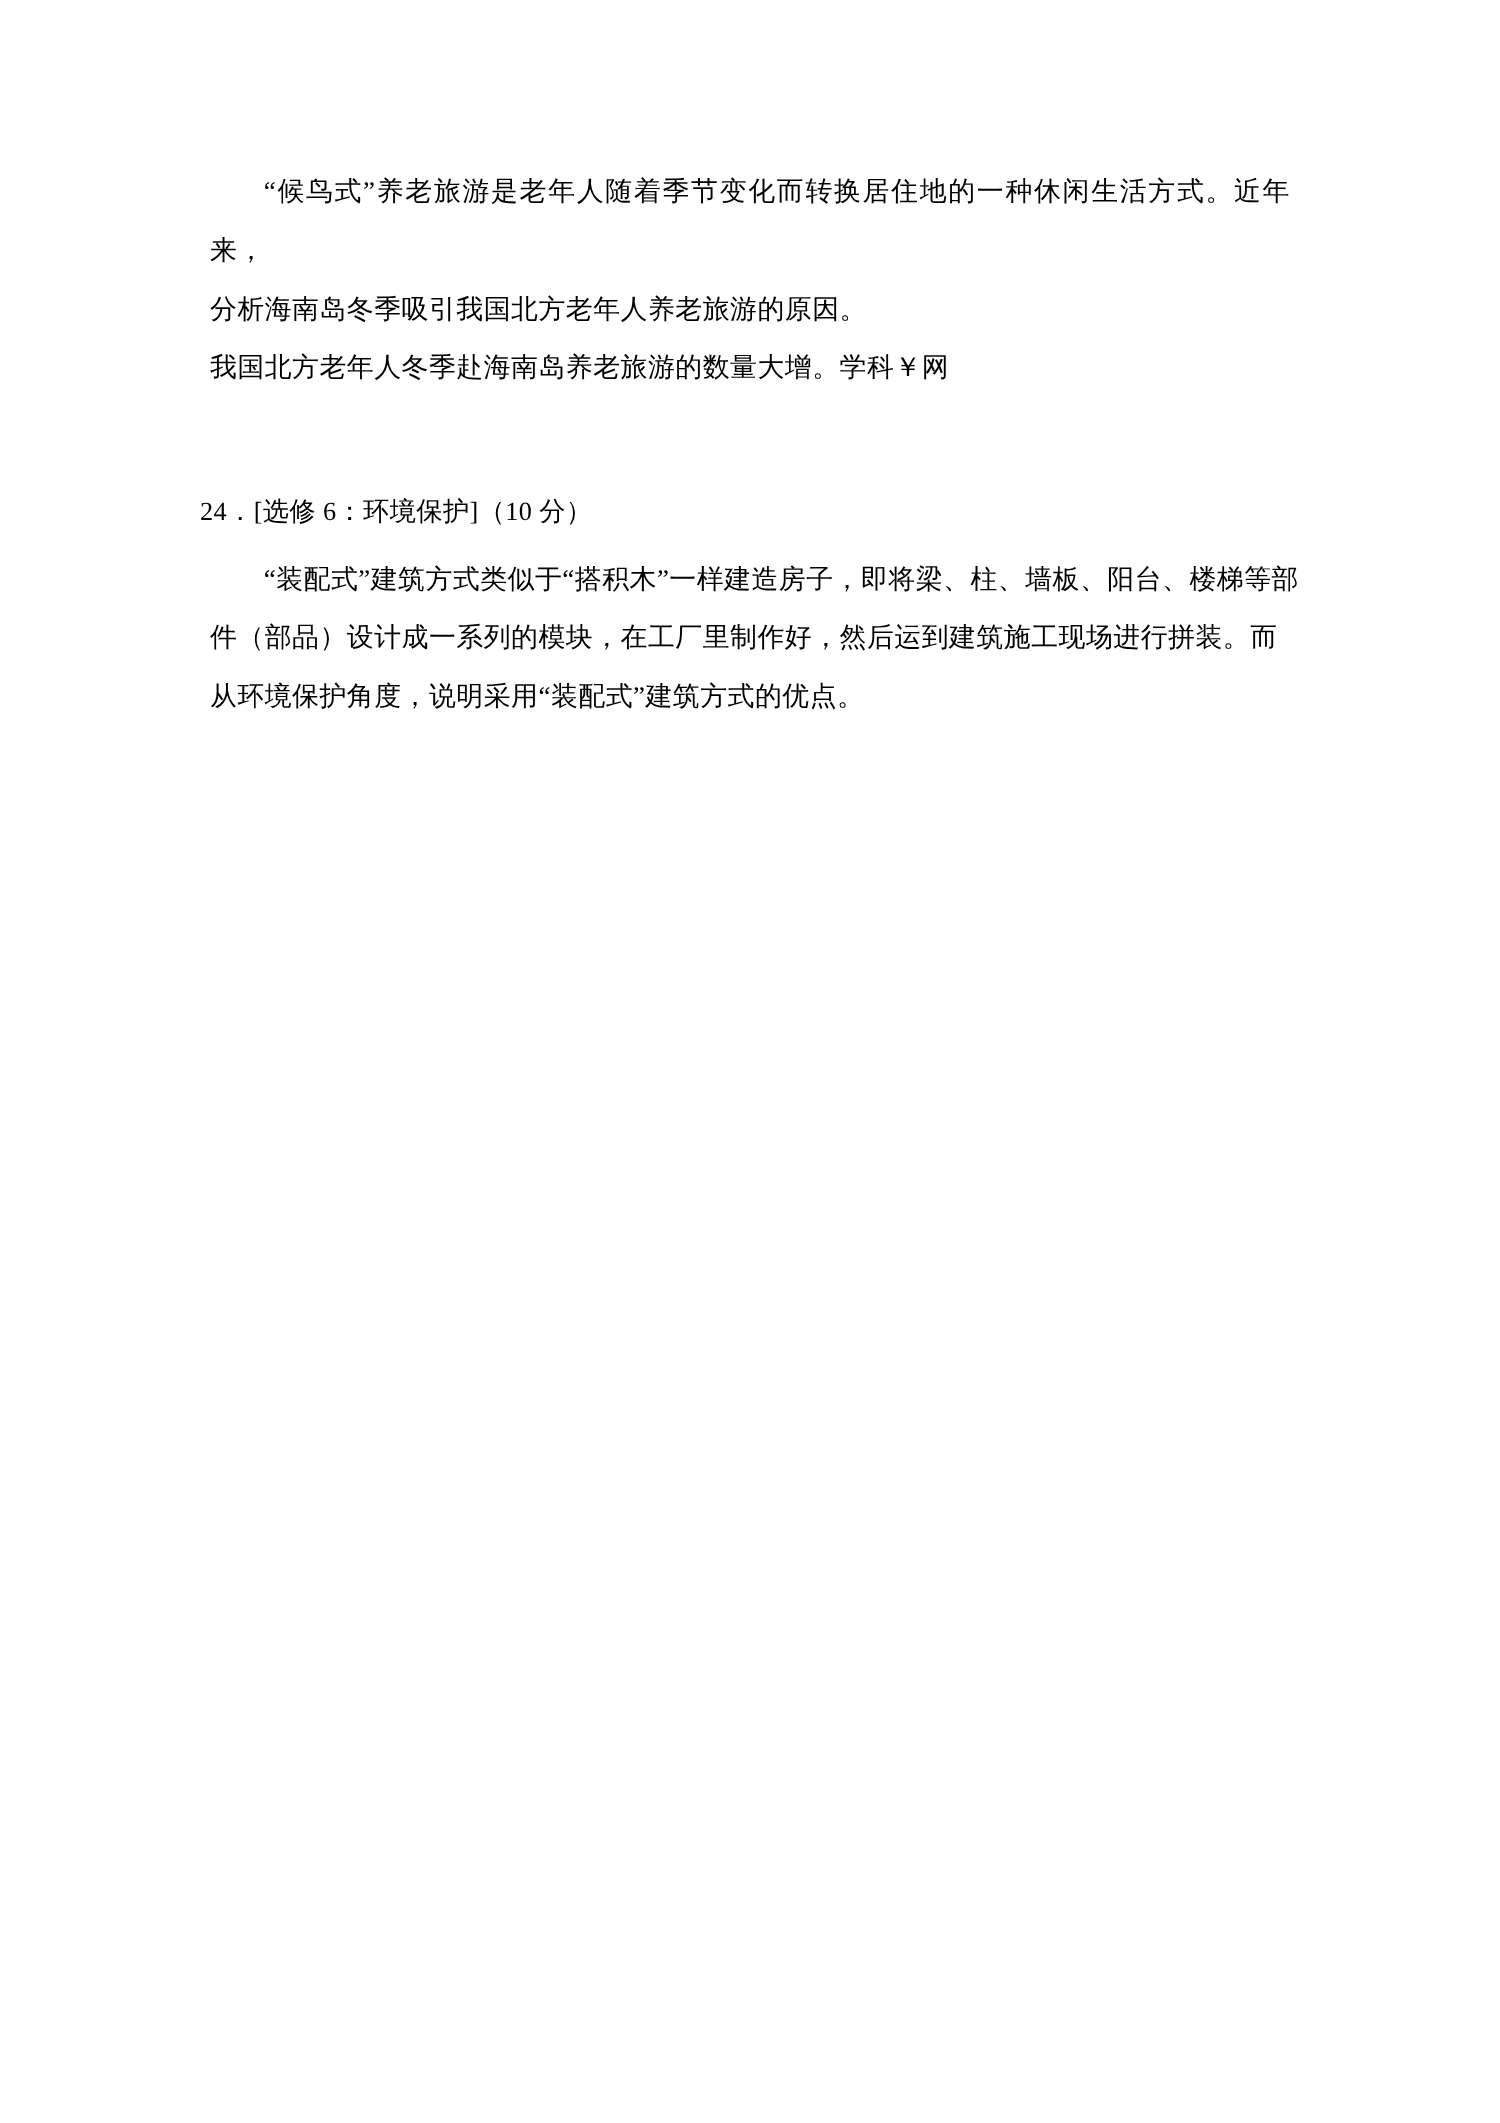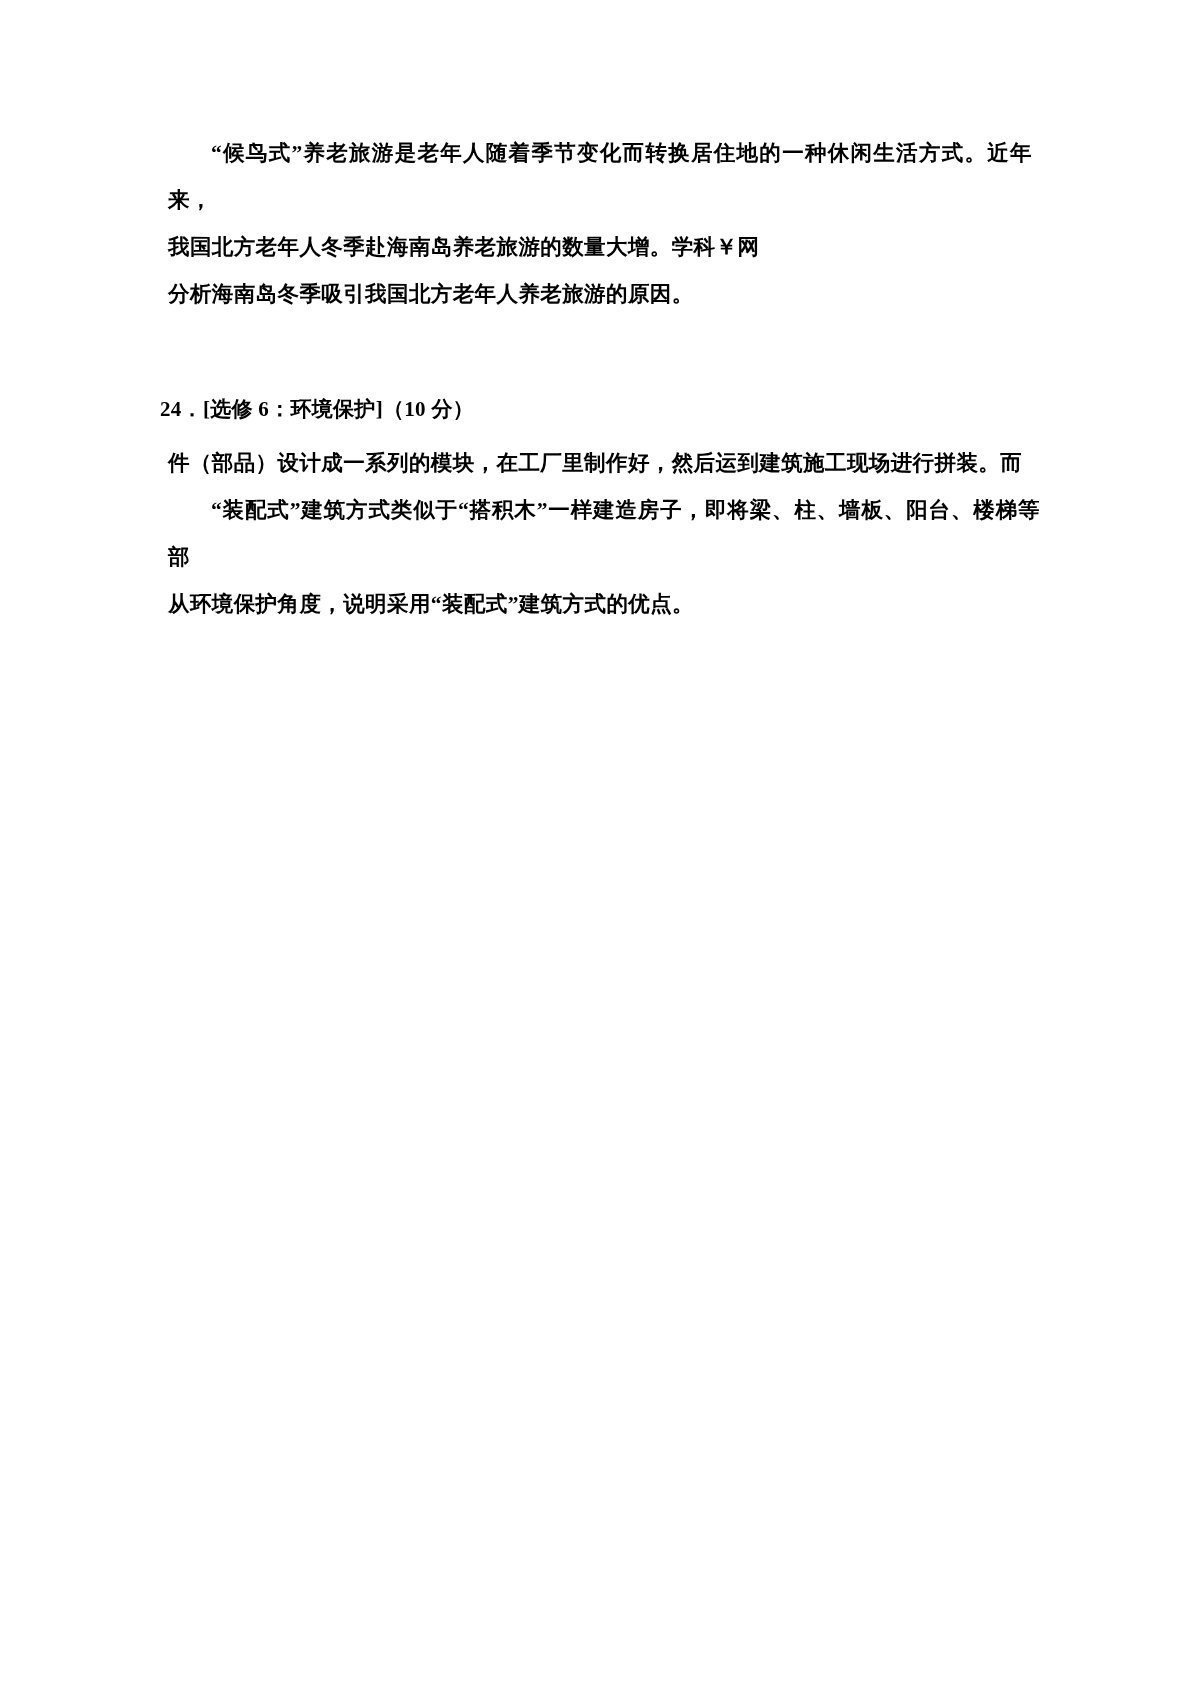--- a/index.html
+++ b/index.html
@@ -16,21 +16,20 @@
     overflow: hidden;
   }
   .page {
     position: absolute;
     top: 0;
     left: 0;
     width: 1200px;
     height: 1698px;
     box-sizing: border-box;
     padding: 0 168px 0 83px;
-    font-weight: bold;
   }
   .para {
     font-size: 21.5px;
     line-height: 47px;
     letter-spacing: 0.4px;
     text-align: justify;
     text-justify: inter-ideograph;
     margin: 0;
     white-space: normal;
   }
@@ -69,27 +68,27 @@
     letter-spacing: -0.1px;
   }
 </style>
 </head>
 <body>
 
 <div class="page">
 
   <div id="passage-one">
     <p class="para indent line">“候鸟式”养老旅游是老年人随着季节变化而转换居住地的一种休闲生活方式。近年来，</p>
+    <p class="para line">分析海南岛冬季吸引我国北方老年人养老旅游的原因。</p>
     <p class="para line">我国北方老年人冬季赴海南岛养老旅游的数量大增。学科￥网</p>
-    <p class="para line">分析海南岛冬季吸引我国北方老年人养老旅游的原因。</p>
   </div>
 
   <div id="q24-heading">
     <span class="num">24．</span><span>[选修 6：环境保护]（10 分）</span>
   </div>
 
   <div id="passage-two">
+    <p class="para indent line">“装配式”建筑方式类似于“搭积木”一样建造房子，即将梁、柱、墙板、阳台、楼梯等部</p>
     <p class="para line">件（部品）设计成一系列的模块，在工厂里制作好，然后运到建筑施工现场进行拼装。而</p>
-    <p class="para indent line">“装配式”建筑方式类似于“搭积木”一样建造房子，即将梁、柱、墙板、阳台、楼梯等部</p>
     <p class="para line">从环境保护角度，说明采用“装配式”建筑方式的优点。</p>
   </div>
 
 </div>
 
 </body></html>

